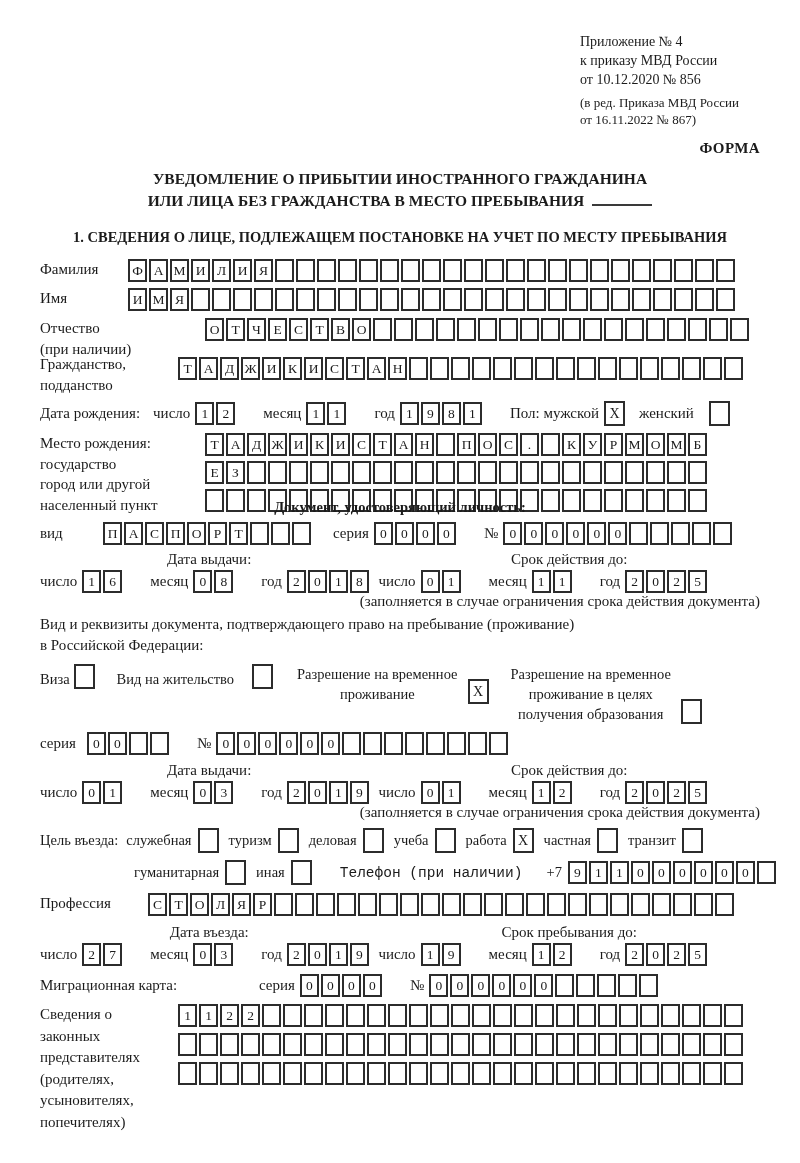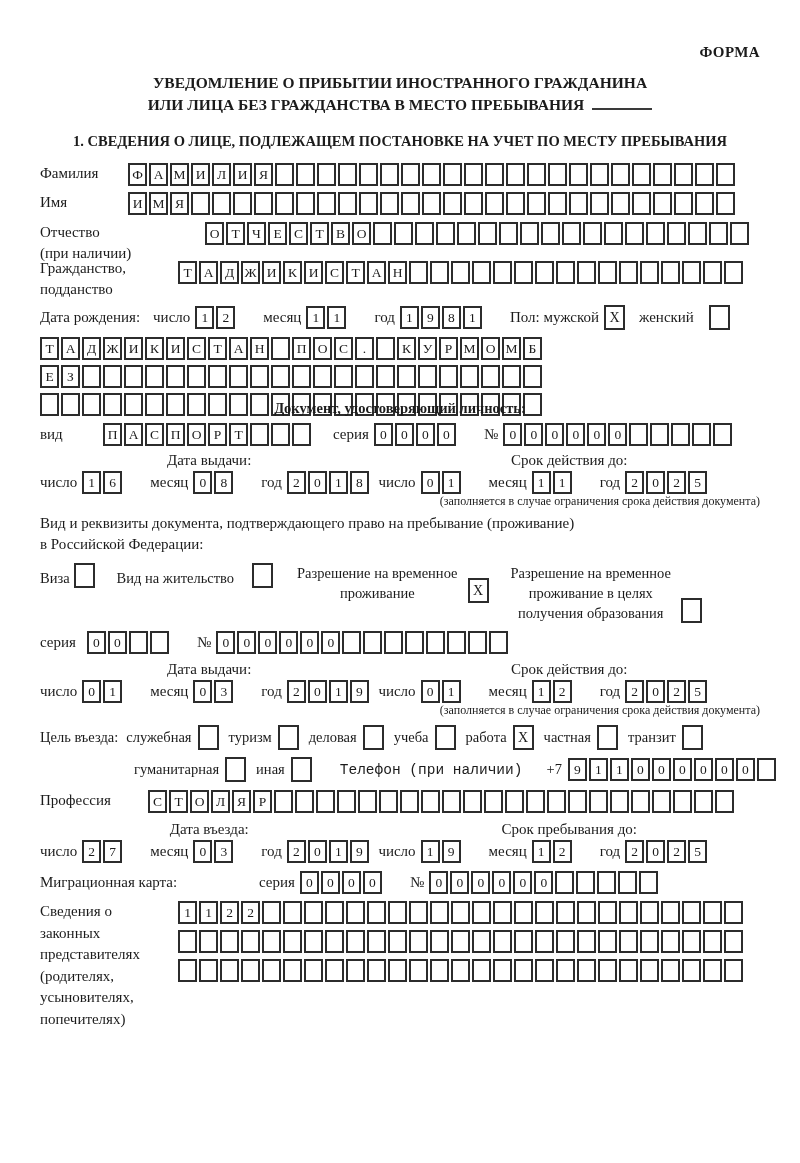--- a/index.html
+++ b/index.html
@@ -22,36 +22,45 @@
   .vstack{display:flex;flex-direction:column;}
   .grp{display:flex;align-items:center;font-size:15px;}
   .grp .t{margin:0 5px 0 28px;}
   .grp .t.first{margin-left:0;}
   .hsplit{display:flex;font-size:15px;}
   .hsplit>.a{flex:0 0 47%;text-align:center;}
   .hsplit>.b{flex:1;text-align:center;}
   .dsplit{display:flex;align-items:center;}
   .dsplit>.a{flex:0 0 47%;display:flex;align-items:center;}
   .dsplit>.b{flex:1;display:flex;align-items:center;}
-  .note{font-size:12px;text-align:right;}
+  .note{font-size:15px;text-align:right;}
   .para{font-size:15px;line-height:21px;}
   .optrow{display:flex;align-items:flex-start;margin-top:8px;font-size:14.5px;}
   .opt{display:flex;align-items:flex-end;}
   .opt .txt{line-height:20px;}
   .opt .txt.ctr{text-align:center;}
   .prow{display:flex;align-items:center;font-size:14.5px;white-space:nowrap;}
   .prow .pt{margin:0 6px 0 10px;}
   .prow .pt.first{margin-left:0;}
   .repnote{font-size:13.5px;margin-top:8px;text-align:center;}
 </style>
 </head>
 <body>
 
 <div class="page">
 
+  <div class="annex">
+    <div>Приложение № 4</div>
+    <div>к приказу МВД России</div>
+    <div>от 10.12.2020 № 856</div>
+    <div class="amend">
+      <div>(в ред. Приказа МВД России</div>
+      <div>от 16.11.2022 № 867)</div>
+    </div>
+  </div>
 
   <div class="forma">ФОРМА</div>
 
   <div class="title">
     <div>УВЕДОМЛЕНИЕ О ПРИБЫТИИ ИНОСТРАННОГО ГРАЖДАНИНА</div>
     <div><span>ИЛИ ЛИЦА БЕЗ ГРАЖДАНСТВА В МЕСТО ПРЕБЫВАНИЯ</span><span class="uline"></span></div>
   </div>
 
   <div class="s1">1. СВЕДЕНИЯ О ЛИЦЕ, ПОДЛЕЖАЩЕМ ПОСТАНОВКЕ НА УЧЕТ ПО МЕСТУ ПРЕБЫВАНИЯ</div>
 
@@ -219,20 +228,26 @@
     <span class="cells">
         <span class="cbx">X</span>
       </span>
     <span class="t" style="margin-left:14px;">женский</span>
     <span class="cells" style="margin-left:10px;">
         <span class="cbx"></span>
       </span>
   </div>
 
   <div class="frow" style="margin-top:7px;">
+    <div class="lbl vstack" style="width:165px;line-height:20.5px;">
+      <span>Место рождения:</span>
+      <span>государство</span>
+      <span>город или другой</span>
+      <span>населенный пункт</span>
+    </div>
     <div class="vstack" style="gap:5px;">
       <div class="cells">
           <span class="cell">Т</span>
           <span class="cell">А</span>
           <span class="cell">Д</span>
           <span class="cell">Ж</span>
           <span class="cell">И</span>
           <span class="cell">К</span>
           <span class="cell">И</span>
           <span class="cell">С</span>

